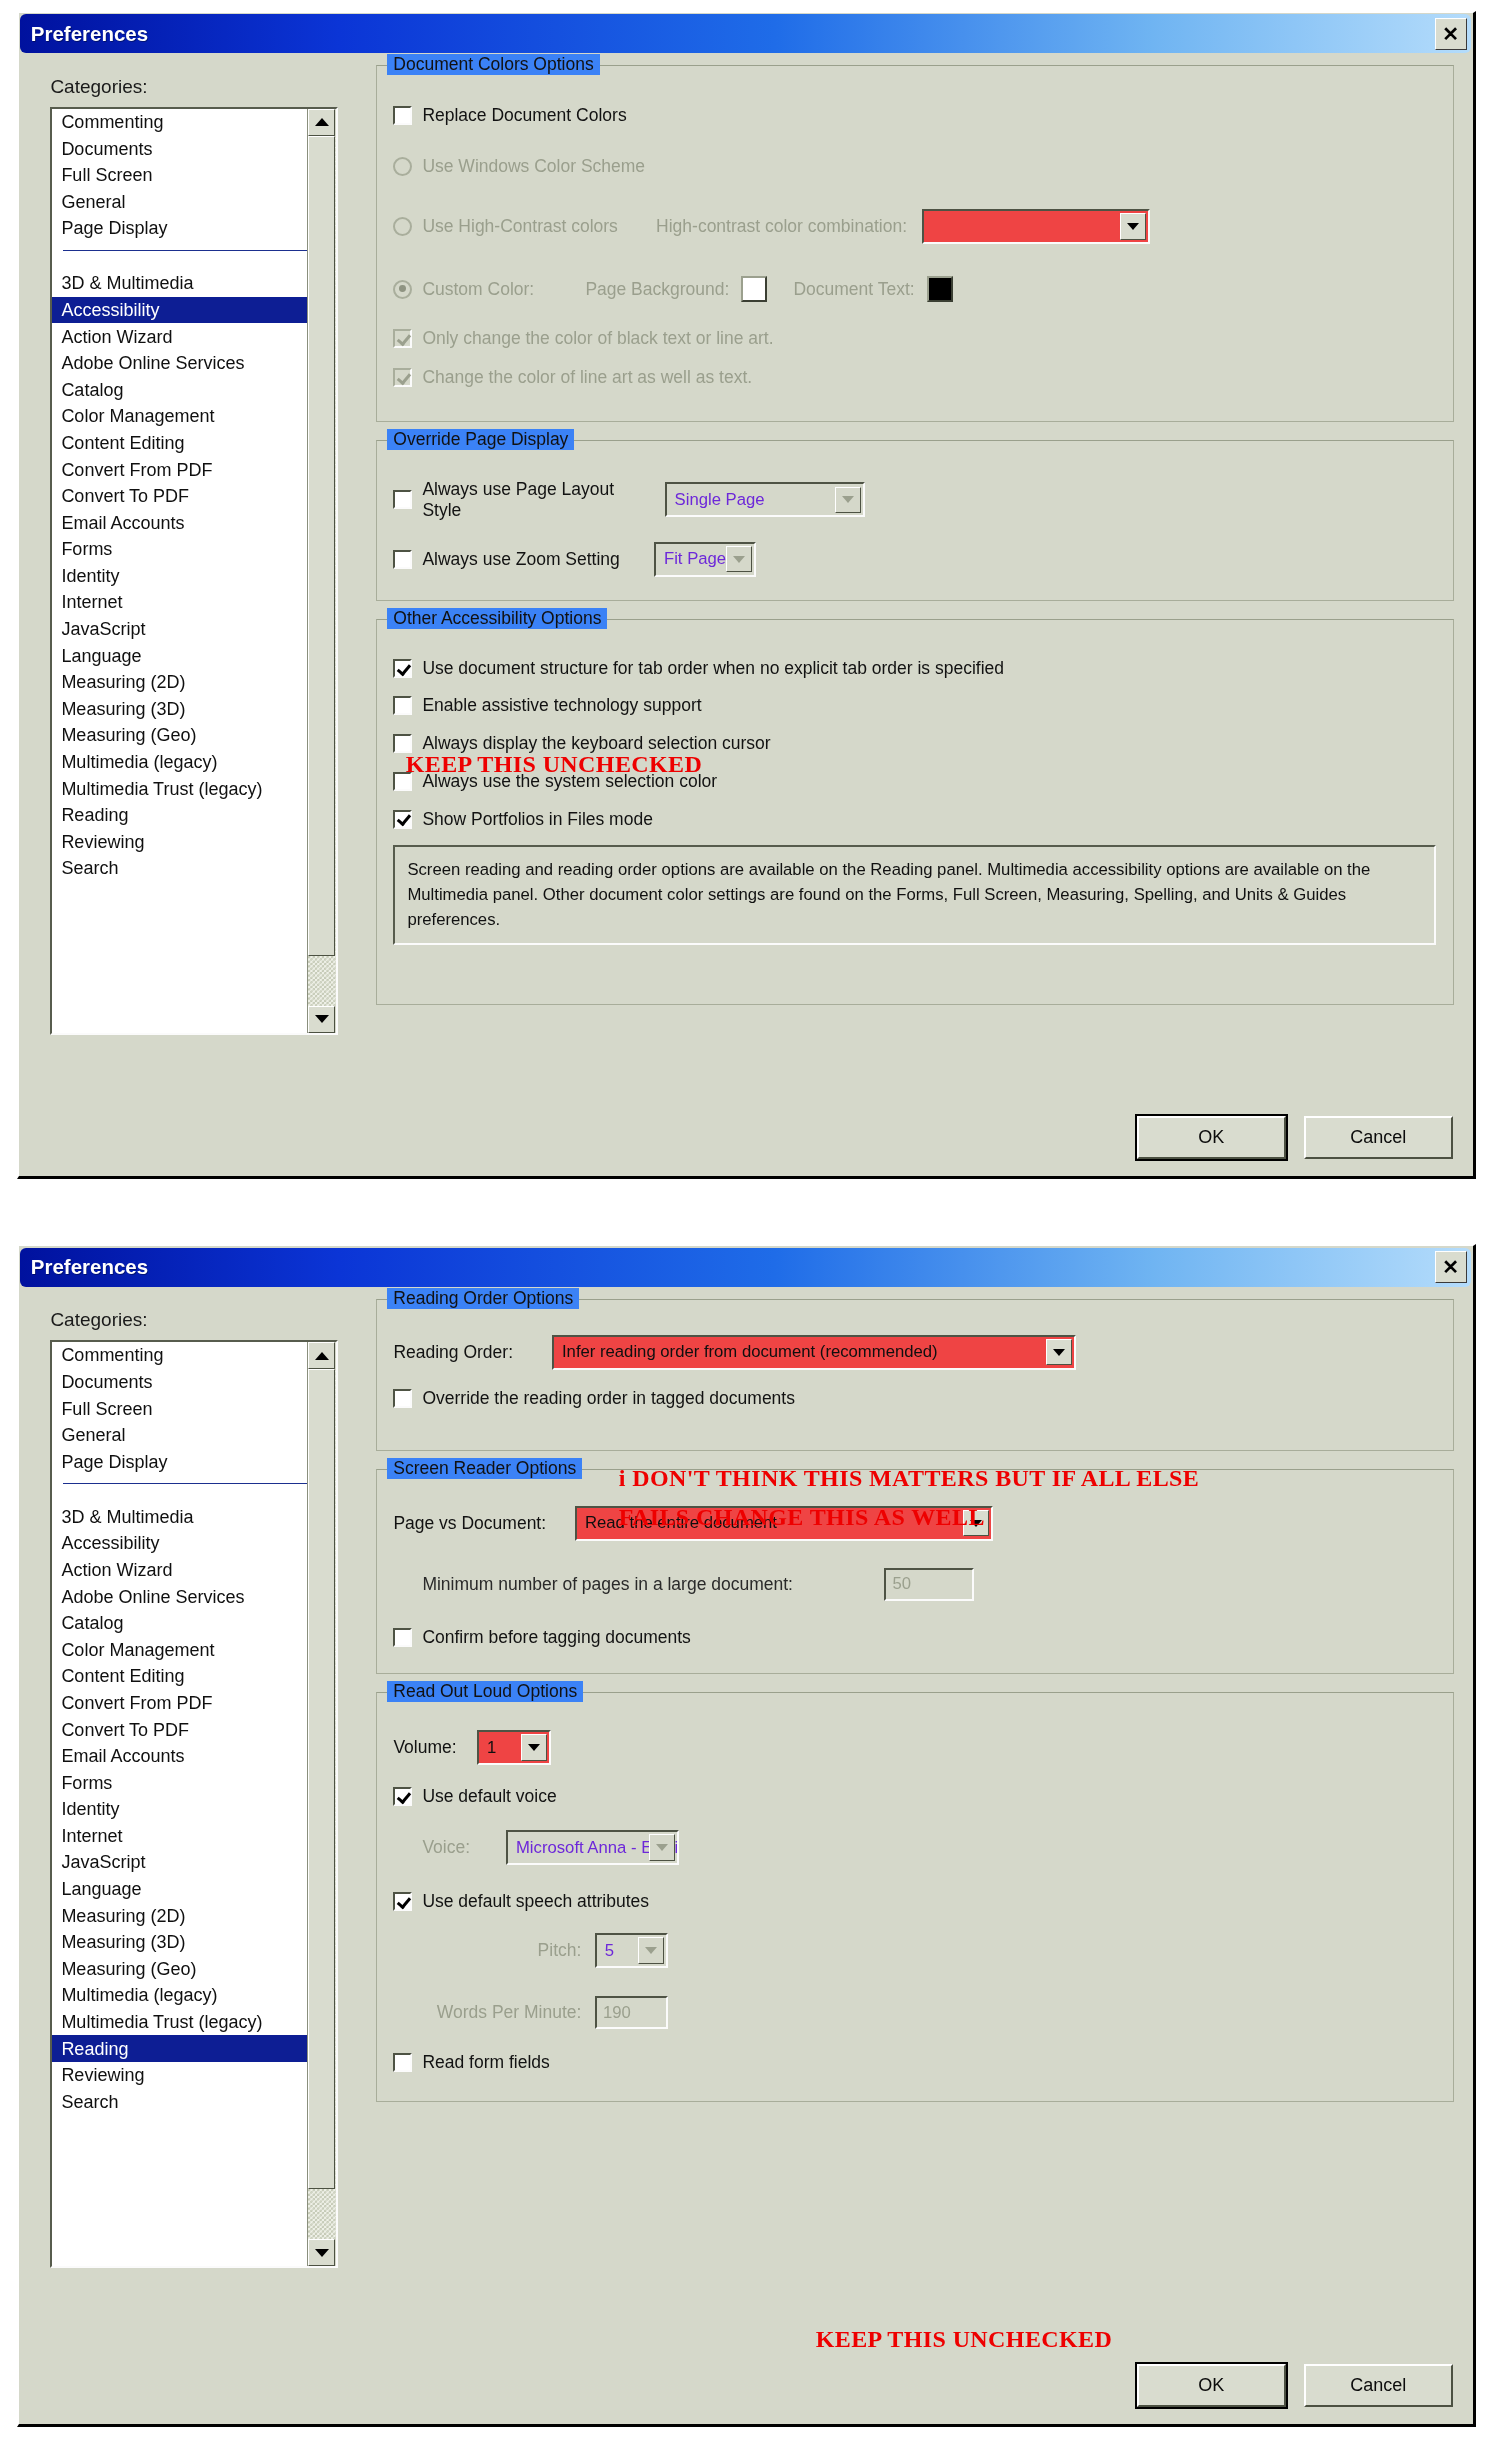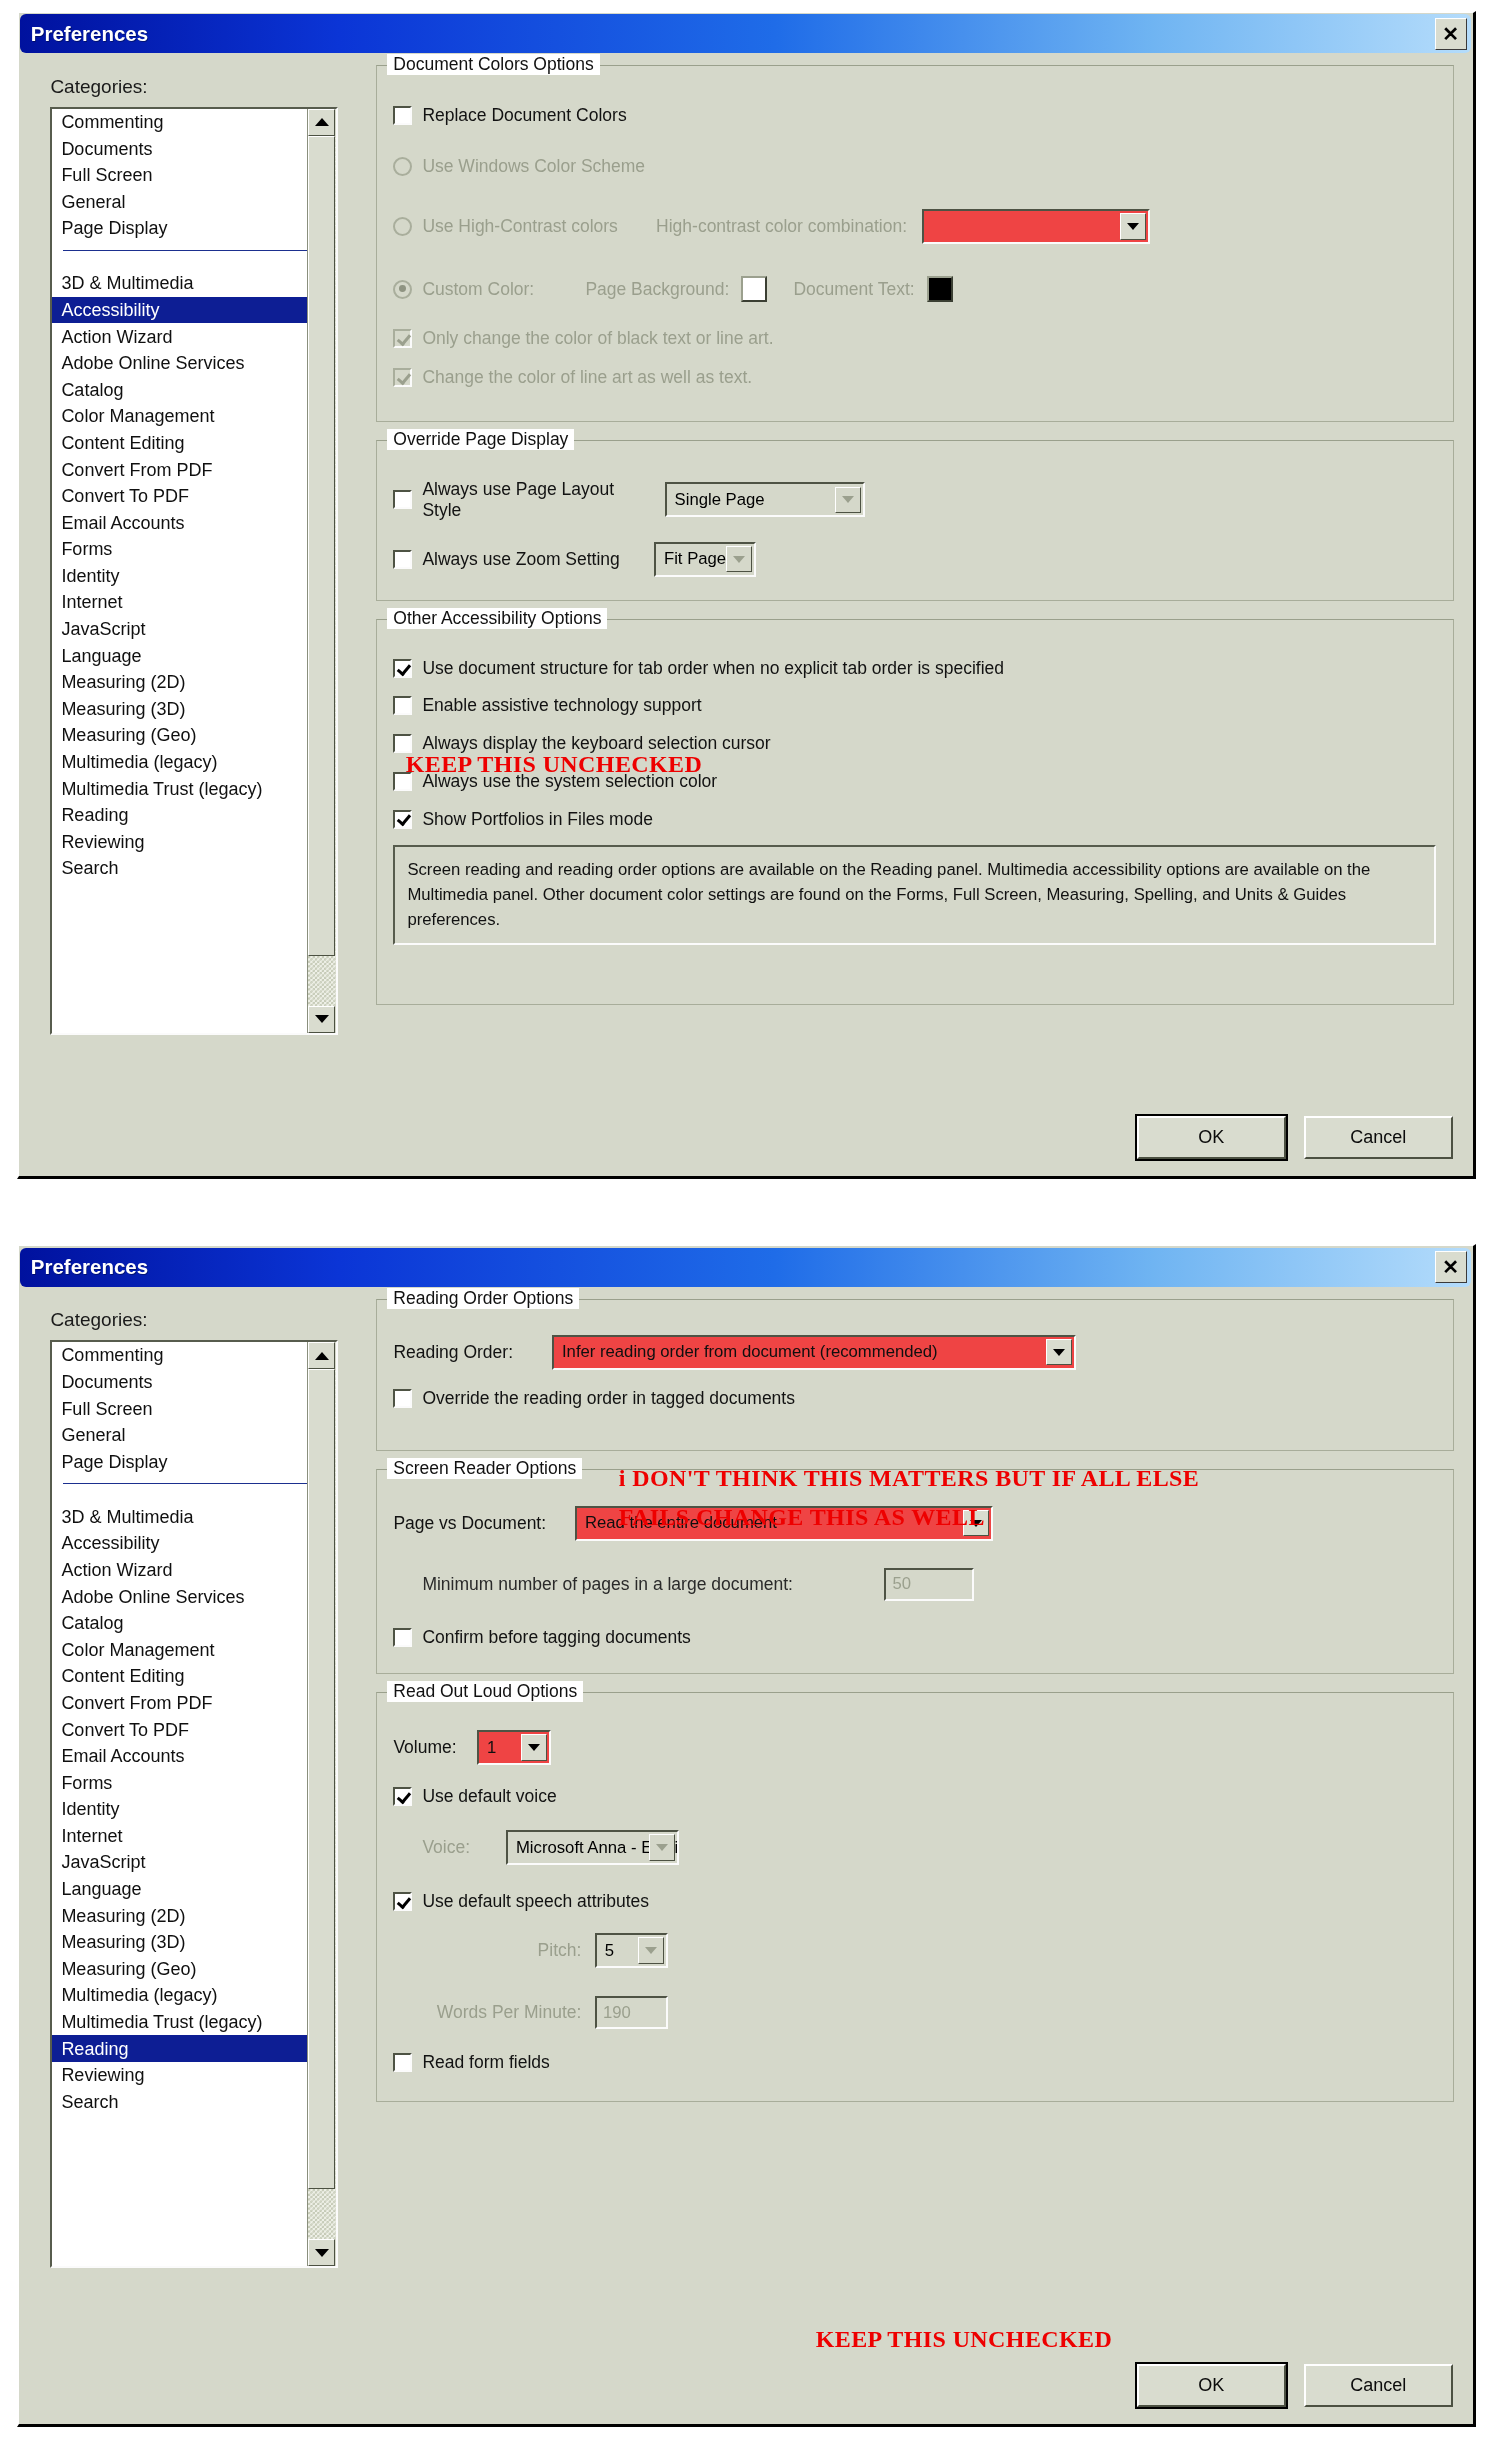--- a/index.html
+++ b/index.html
@@ -56,21 +56,21 @@
                              linear-gradient(45deg,#c3c8b4 25%,#eef0e7 25%,#eef0e7 75%,#c3c8b4 75%);
             background-size:4.6px 4.6px;background-position:0 0,2.3px 2.3px;}
   .sb-thumb{position:absolute;left:0;width:27px;background:#d9dccf;
             border-top:1.5px solid #ffffff;border-left:1.5px solid #ffffff;
             border-right:1.5px solid #4c5142;border-bottom:1.5px solid #4c5142;box-sizing:border-box;}
 
   
   .right{position:absolute;left:357px;top:12px;width:1078px;}
   .group{position:relative;border:1.5px solid #a8ad9a;border-top-color:#9aa08c;
          margin-bottom:18px;padding:21px 16.7px 16.7px 16.7px;box-sizing:border-box;}
-  .group > legend, .grp-title{position:absolute;top:-12px;left:10.6px;background:#ffffff;
+  .group > legend, .grp-title{position:absolute;top:-12px;left:10.6px;background:#3b82f6;
          padding:0 6px;font-size:17.5px;color:#111;}
 
   .row{display:flex;align-items:center;margin:12px 0;}
   .lbl{font-size:17.5px;color:#121212;}
   .lbl.dim{color:#9a9f8d;}
 
   
   .cb{width:19px;height:19px;background:#ffffff;box-sizing:border-box;flex:0 0 auto;
       border-top:2.3px solid #4e5344;border-left:2.3px solid #4e5344;
       border-right:2.3px solid #fbfbfb;border-bottom:2.3px solid #fbfbfb;
@@ -85,21 +85,21 @@
       border:2.3px solid #a9ae9c;position:relative;margin-right:10px;}
   .rb.on:after{content:"";position:absolute;left:3.8px;top:3.8px;width:6.8px;height:6.8px;border-radius:50%;
       background:#8f9482;}
 
   
   .combo{height:35px;background:#ef4444;box-sizing:border-box;display:flex;align-items:center;
          border-top:2.3px solid #4e5344;border-left:2.3px solid #4e5344;
          border-right:2.3px solid #fbfbfb;border-bottom:2.3px solid #fbfbfb;position:relative;}
   .combo .val{font-size:16.7px;color:#0f0f0f;padding-left:7.6px;white-space:nowrap;overflow:hidden;}
   .combo.dim{background:#d5d8ca;}
-  .combo.dim .val{color:#000000;}
+  .combo.dim .val{color:#6d28d9;}
   .combo .arrow{position:absolute;right:2.3px;top:2.3px;bottom:2.3px;width:26px;background:#d9dccf;
          border-top:1.5px solid #ffffff;border-left:1.5px solid #ffffff;
          border-right:1.5px solid #4c5142;border-bottom:1.5px solid #4c5142;
          display:flex;align-items:center;justify-content:center;box-sizing:border-box;}
   .combo.dim .arrow{background:#d5d8ca;}
   .abox{width:0;height:0;border-left:6.8px solid transparent;border-right:6.8px solid transparent;
         border-top:7.6px solid #000;}
   .combo.dim .abox{border-top-color:#9ba08e;}
 
   

